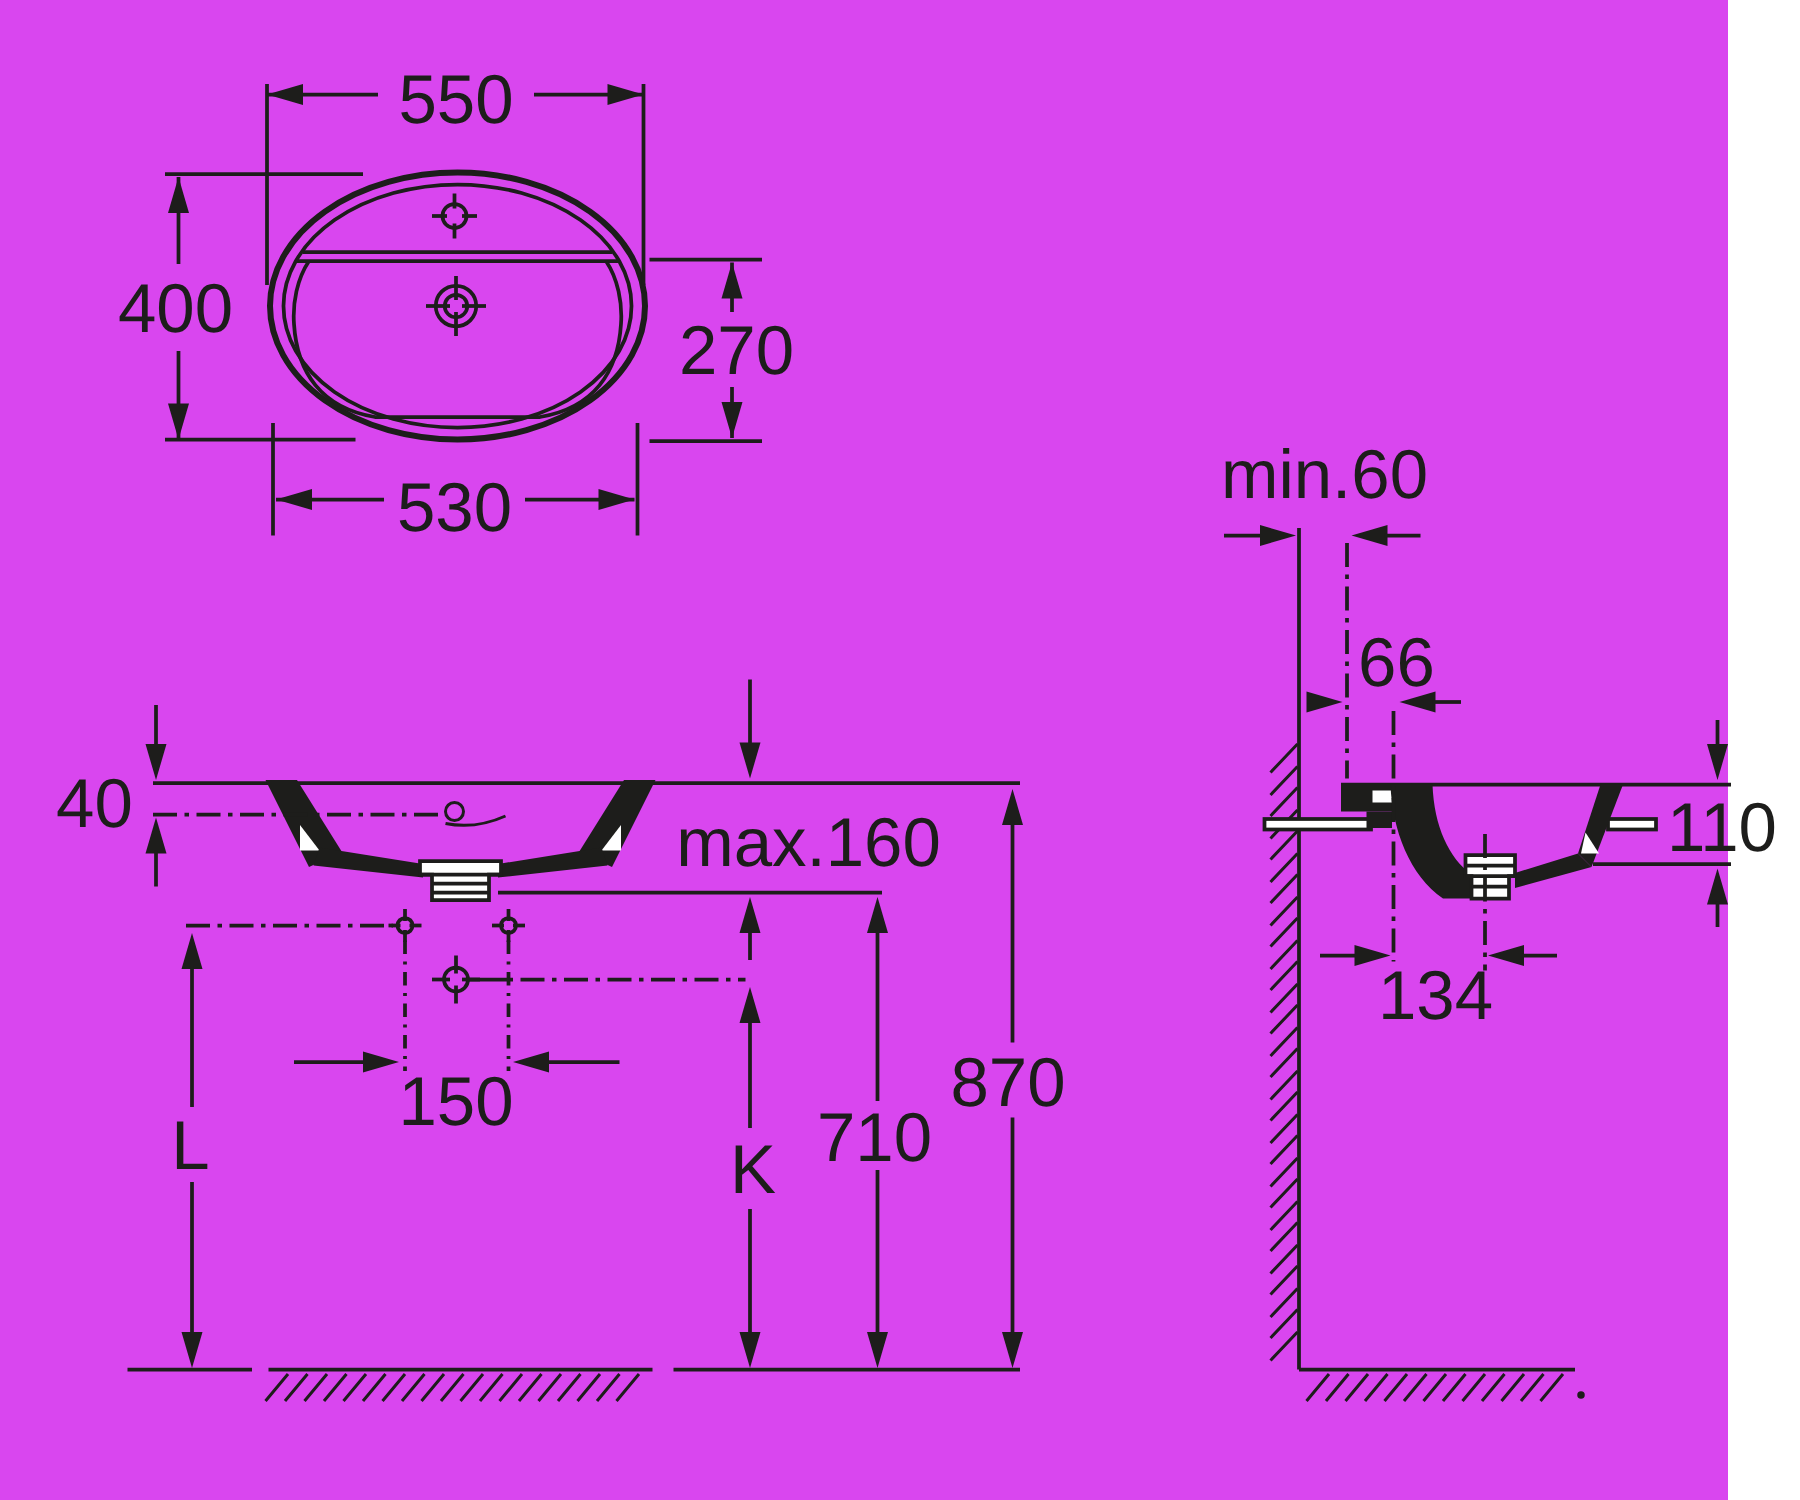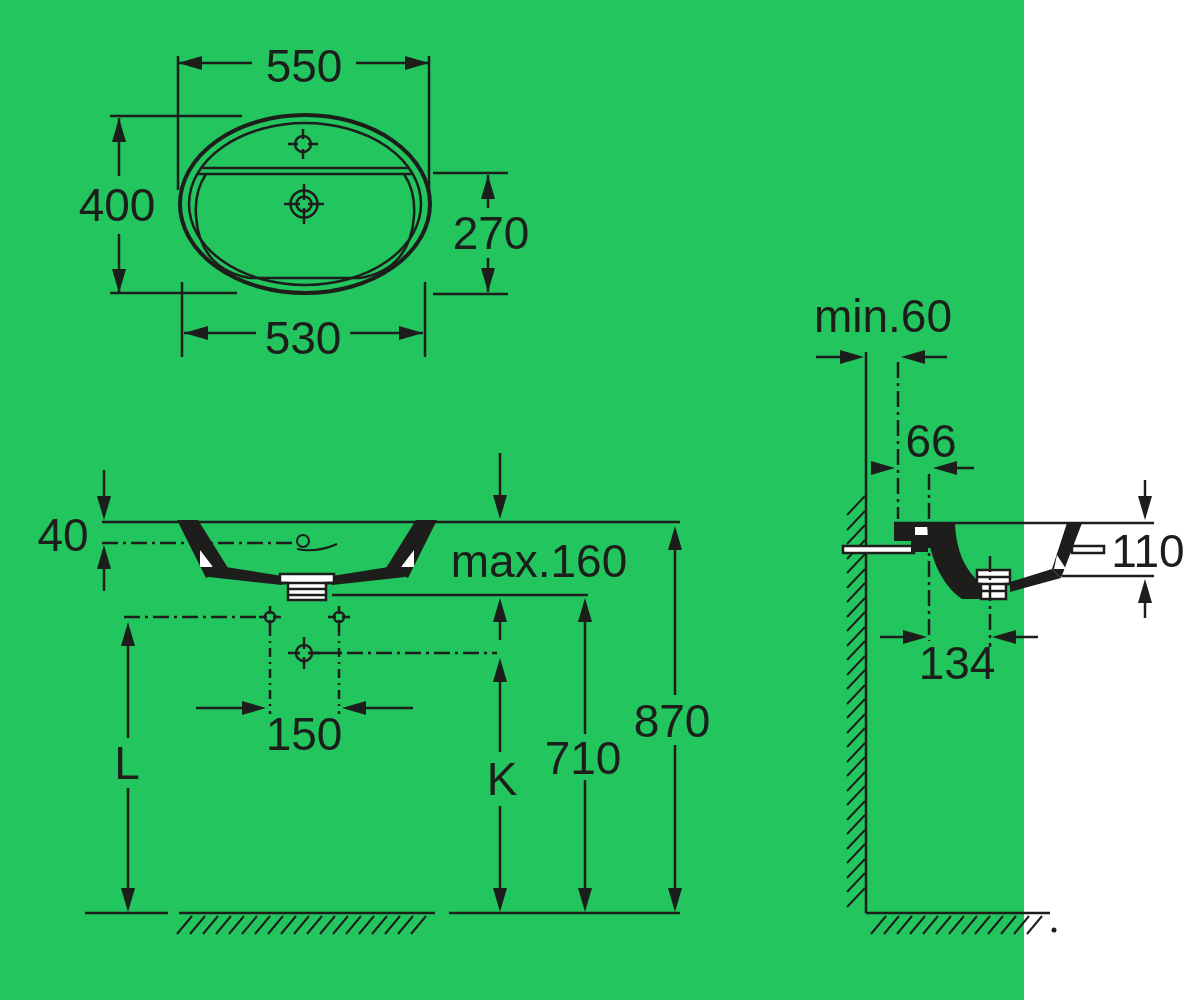--- a/index.html
+++ b/index.html
@@ -1,16 +1,16 @@
 <!DOCTYPE html>
 <html><head>
 <meta charset="utf-8">
 <style>
   html,body{margin:0;padding:0;background:#ffffff;}
-  .stage{width:1024px;height:1000px;background:#22c55e;position:relative;}
+  .stage{width:1152px;height:1000px;background:#d946ef;position:relative;}
   svg{display:block;}
   .ln{stroke:#1d1d1b;stroke-width:2.5;fill:none;stroke-linecap:butt;}
   .thick{stroke-width:4;}
   .thin{stroke-width:2;}
   .cl{stroke-dasharray:16 5 3 5;}
   .wd{stroke-dasharray:9 5 2 5;}
   .blk{fill:#1d1d1b;stroke:none;}
   .wht{fill:#ffffff;stroke:none;}
   .owht{fill:#ffffff;stroke:#1d1d1b;stroke-width:2.5;}
   text{font-family:"Liberation Sans",sans-serif;font-size:46px;fill:#1d1d1b;text-anchor:middle;}

